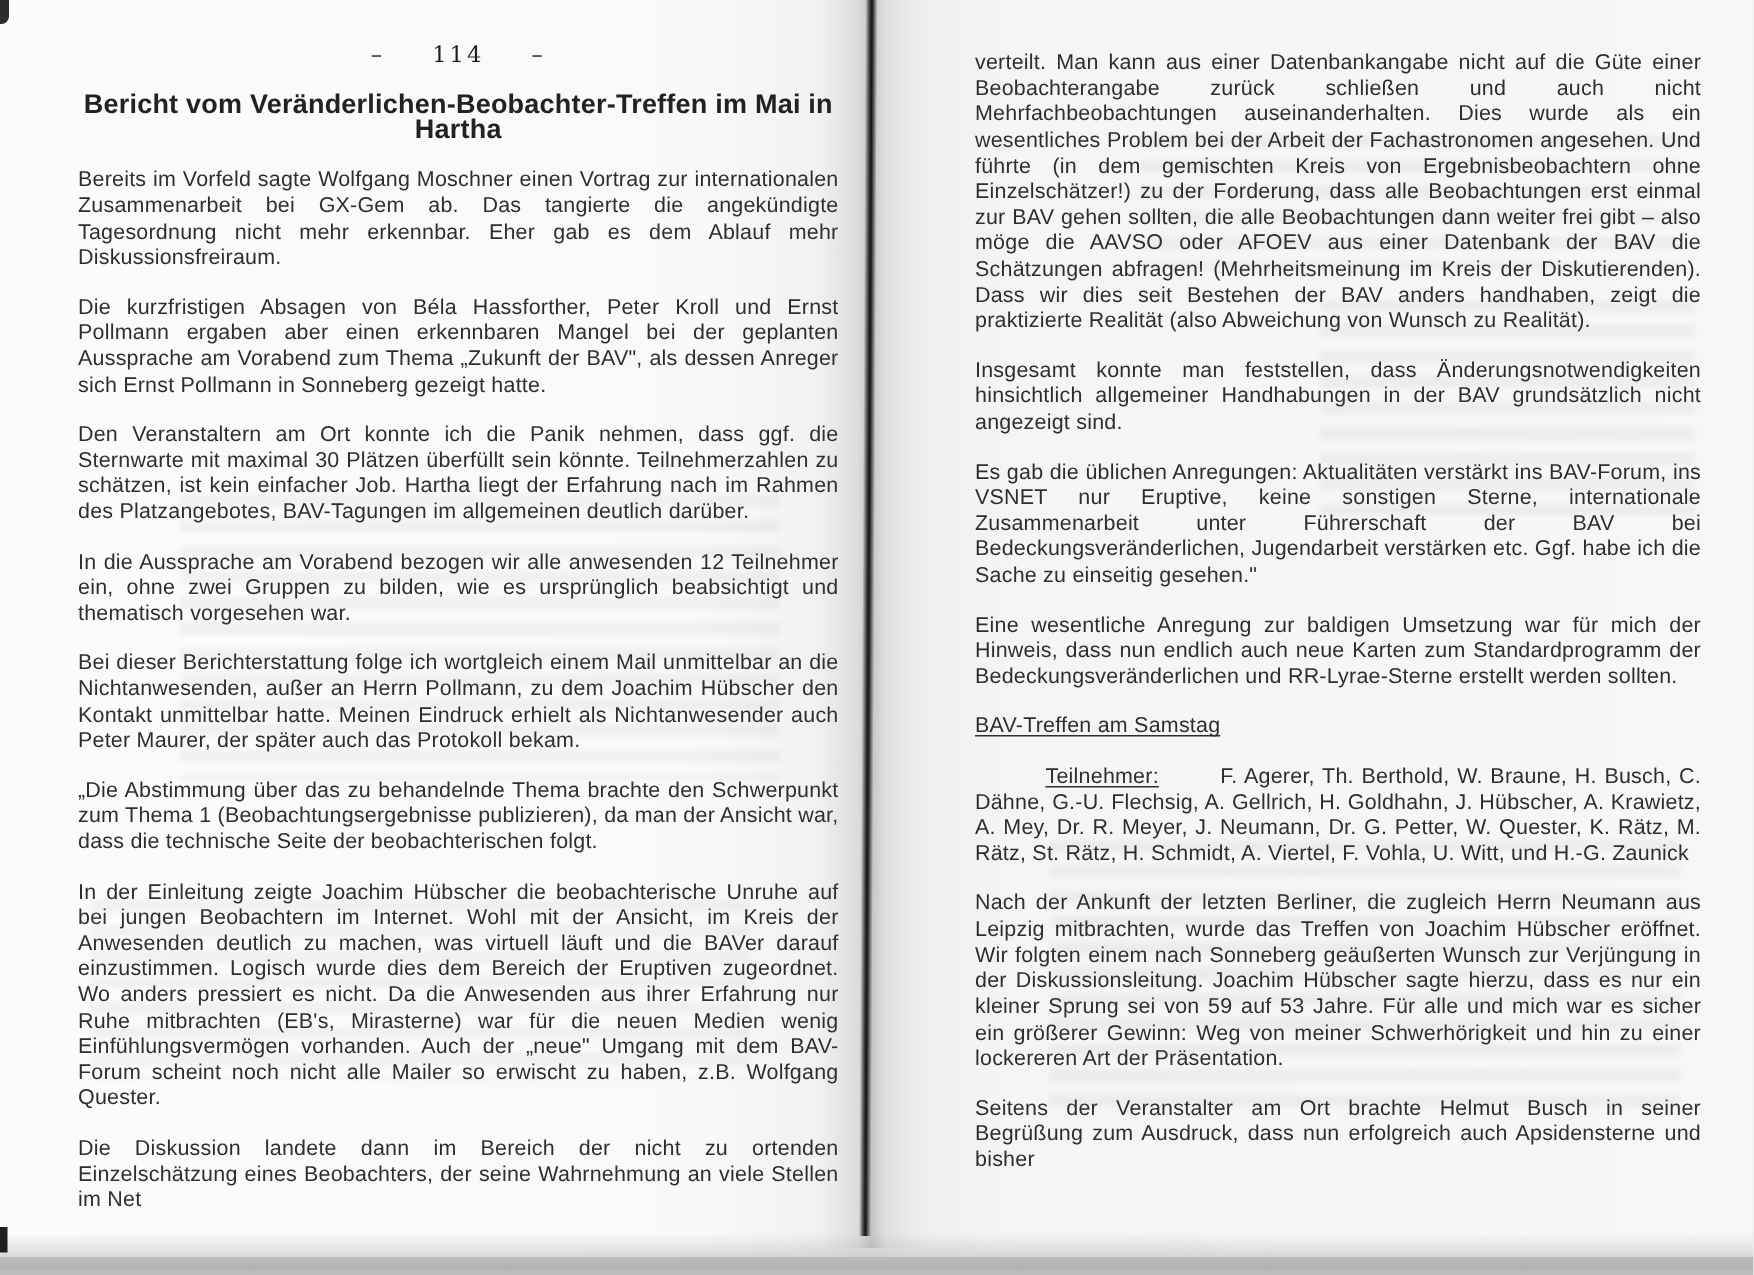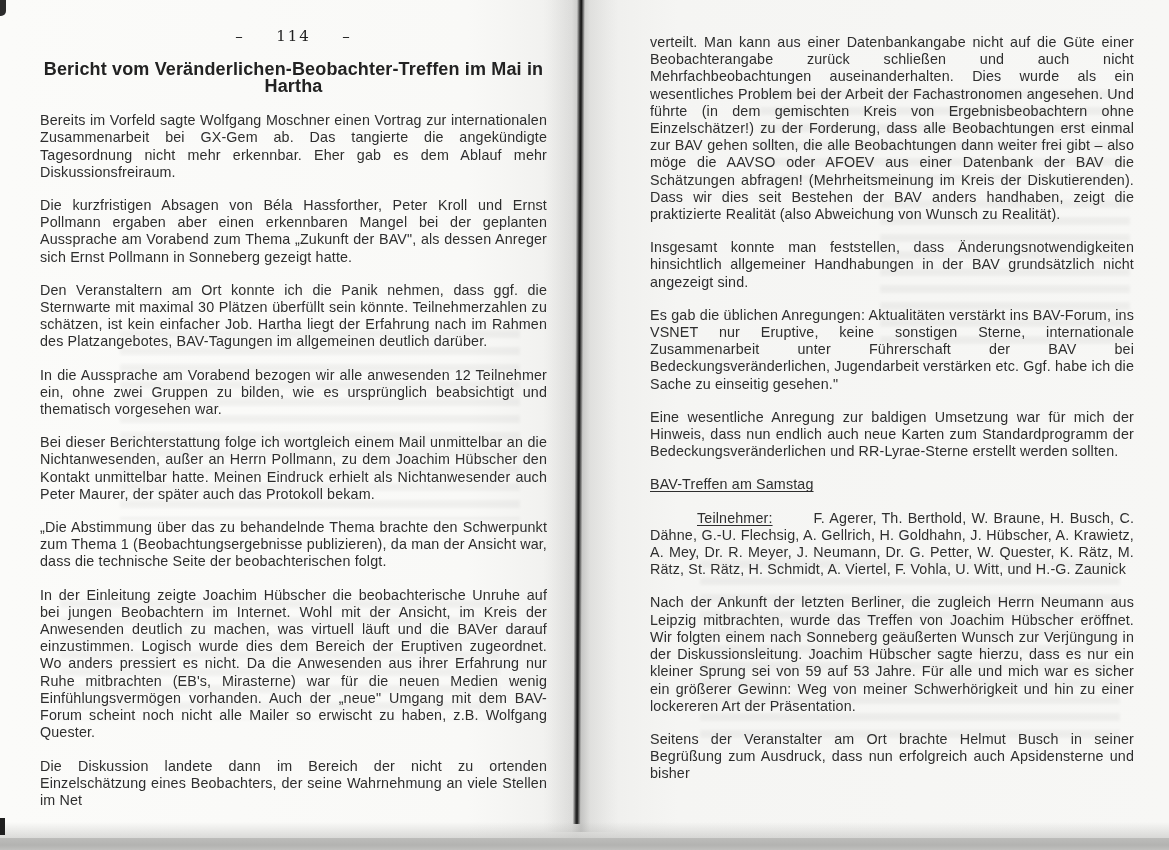--- a/index.html
+++ b/index.html
@@ -34,21 +34,21 @@
   .corner-tl{position:absolute;left:0;top:0;width:6px;height:16px;background:#2c2c2c;border-bottom-right-radius:5px;}
   .edge-bl{position:absolute;left:0;top:818px;width:5px;height:17px;background:#1f1f1f;}
 
   
   .ghost{
     position:absolute;filter:blur(1.4px);opacity:.045;pointer-events:none;
     background:repeating-linear-gradient(180deg,#333 0 8px,transparent 8px 17px);
   }
 
   .col{position:absolute;color:#2e2e2e;font-size:14.3px;line-height:17.2px;letter-spacing:.15px;}
-  .col-left{left:40px;top:28px;width:507px;}
+  .col-left{left:52px;top:28px;width:507px;}
   .col-right{left:650px;top:34px;width:484px;}
 
   .pagenum{
     font-family:"DejaVu Serif",serif;font-size:15px;font-weight:500;color:#1f1f1f;
     text-align:center;letter-spacing:2px;word-spacing:9px;margin:0 0 16px 0;white-space:pre;
   }
   .col-right .pagenum{margin-bottom:26px;}
   .title{
     font-size:18px;font-weight:bold;text-align:center;margin:0 0 17px 0;line-height:17px;color:#222;
   }

